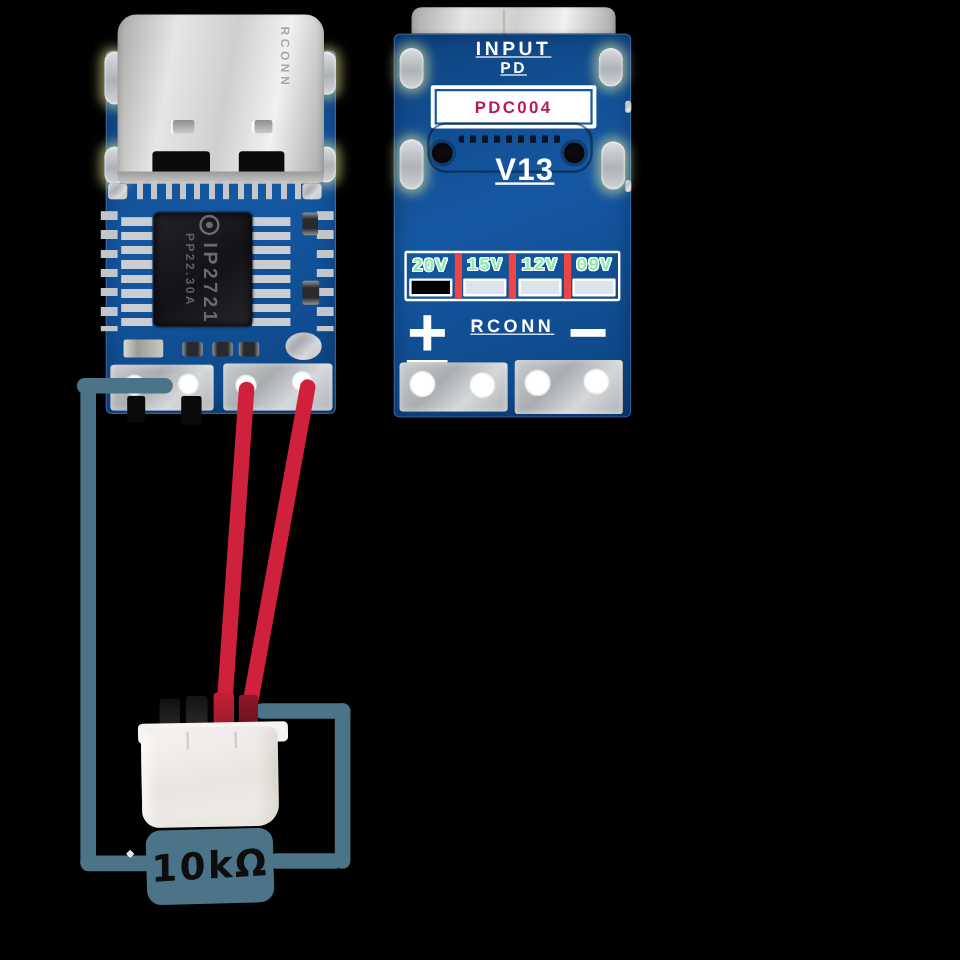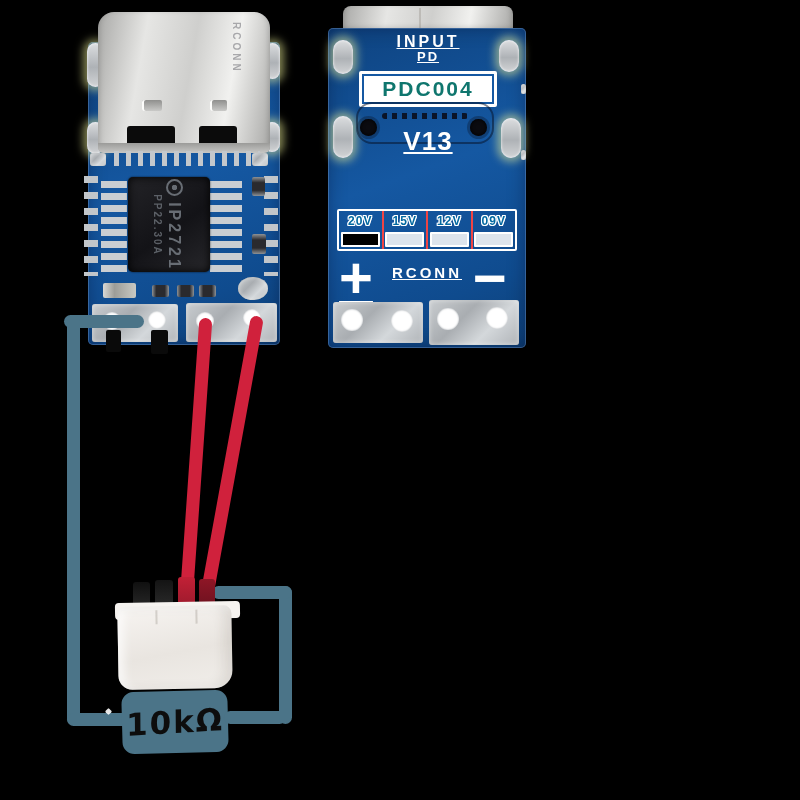--- a/index.html
+++ b/index.html
@@ -20,26 +20,26 @@
        box-shadow:inset 0 0 8px #000, 0 0 2px rgba(0,0,0,.8);}
   .pins-v{background:repeating-linear-gradient(180deg,#caced2 0px,#caced2 7px,rgba(0,0,0,0) 7px,rgba(0,0,0,0) 12px);}
   .dashes-v{background:repeating-linear-gradient(180deg,#c2c6ca 0px,#c2c6ca 7px,rgba(0,0,0,0) 7px,rgba(0,0,0,0) 16px);}
   .pins-h{background:repeating-linear-gradient(90deg,#c4c8cc 0px,#c4c8cc 5px,rgba(0,0,0,0) 5px,rgba(0,0,0,0) 12px);}
   .dots-h{background:repeating-linear-gradient(90deg,#0a1428 0px,#0a1428 5px,rgba(0,0,0,0) 5px,rgba(0,0,0,0) 10px);border-radius:3px;}
   .wire-red{background:#d0213c;border-radius:7px;}
   .teal{background:#4b7488;border-radius:7px;}
   .comp-dark{background:linear-gradient(90deg,#8e9296,#2a2a2e 25%,#2a2a2e 75%,#8e9296);border-radius:2px;}
   .comp-light{background:linear-gradient(90deg,#d9d9d5,#9d9d98 35%,#c9c9c3);border-radius:2px;}
   .wtext{color:#fff;font-weight:700;text-decoration:underline;}
-  .vlabel{font-weight:800;font-size:12px;color:#0369a1;letter-spacing:1px;line-height:17px;
+  .vlabel{font-weight:800;font-size:15px;color:#86efac;letter-spacing:1px;line-height:17px;
     text-shadow:-1px -1px 0 #fff,1px -1px 0 #fff,-1px 1px 0 #fff,1px 1px 0 #fff,0 -1px 0 #fff,0 1px 0 #fff,-1px 0 0 #fff,1px 0 0 #fff;}
   .vrect{border:2px solid #fff;background:#dde4ec;border-radius:1px;height:11px;width:82%;}
   .vrect.filled{background:#000;}
   .vcell{flex:1;display:flex;flex-direction:column;align-items:center;justify-content:flex-start;padding-top:2px;gap:2px;}
-  .vcell + .vcell{border-left:2px solid #ef4444;}
+  .vcell + .vcell{border-left:6px solid #ef4444;font-family:Liberation Mono, monospace;}
   .ictext{color:#686d74;letter-spacing:3px;font-weight:700;}
   .iclogo{display:inline-block;width:13px;height:13px;border:2px solid #686d74;border-radius:50%;
     background:radial-gradient(circle at 50% 50%, #686d74 0 2.5px, rgba(0,0,0,0) 3px);margin-right:6px;}
   .conn-body{background:linear-gradient(170deg,#f7f4f1,#e9e5e0 55%,#f1eeea);
     border-radius:8px 8px 18px 14px;box-shadow:inset -8px 0 12px rgba(60,50,40,.10), inset 6px 2px 10px rgba(255,255,255,.7);}
   .seam{background:rgba(120,110,100,.25);width:2px;}
   .annot-box{background:#4b7488;border-radius:12px;display:flex;align-items:center;justify-content:center;}
   .annot-text{font-family:"DejaVu Sans", sans-serif;font-weight:700;font-size:31px;color:#0d0d0d;
     letter-spacing:2px;transform:rotate(-2deg) skewX(-3deg);}
   .center{display:flex;align-items:center;justify-content:center;}
@@ -112,29 +112,29 @@
     <div class="abs glowpad" style="left:499px;top:40px;width:20px;height:32px;"></div>
     <div class="abs glowpad" style="left:333px;top:116px;width:20px;height:42px;"></div>
     <div class="abs glowpad" style="left:501px;top:118px;width:20px;height:40px;"></div>
     <div class="abs pad" style="left:521px;top:84px;width:5px;height:10px;"></div>
     <div class="abs pad" style="left:521px;top:150px;width:5px;height:10px;"></div>
 
     <div class="abs wtext" style="left:390px;top:33px;width:76px;text-align:center;font-size:16px;letter-spacing:3px;">INPUT</div>
     <div class="abs wtext" style="left:390px;top:49px;width:76px;text-align:center;font-size:13px;letter-spacing:2px;">PD</div>
 
     <div class="abs center" style="left:359px;top:71px;width:132px;height:30px;background:#fff;border:3px solid #fff;box-shadow:inset 0 0 0 2px #1558a2;border-radius:2px;">
-      <span style="color:#0f766e;font-size:21px;font-weight:800;letter-spacing:2px;">PDC004</span>
+      <span style="color:#be185d;font-size:14px;font-weight:800;letter-spacing:2px;">PDC004</span>
     </div>
 
     <div class="abs" style="left:356px;top:102px;width:134px;height:38px;border:2px solid rgba(5,15,35,.5);border-radius:16px;"></div>
     <div class="abs dots-h" style="left:382px;top:113px;width:86px;height:6px;"></div>
     <div class="abs" style="left:360px;top:119px;width:17px;height:17px;background:#0b0b10;border-radius:50%;box-shadow:0 0 0 3px rgba(10,20,40,.35), inset 0 0 4px #000;"></div>
     <div class="abs" style="left:470px;top:119px;width:17px;height:17px;background:#0b0b10;border-radius:50%;box-shadow:0 0 0 3px rgba(10,20,40,.35), inset 0 0 4px #000;"></div>
 
-    <div class="abs wtext" style="left:394px;top:126px;width:68px;text-align:center;font-size:26px;font-weight:800;letter-spacing:1px;">V13</div>
+    <div class="abs wtext" style="left:394px;top:126px;width:68px;text-align:right;font-size:26px;font-weight:800;letter-spacing:1px;">V13</div>
 
     <div class="abs" style="left:337px;top:209px;width:176px;height:38px;border:2px solid #fff;border-radius:2px;display:flex;">
       <div class="vcell">
         <div class="vlabel">20V</div>
         <div class="vrect filled"></div>
       </div>
       <div class="vcell">
         <div class="vlabel">15V</div>
         <div class="vrect"></div>
       </div>

